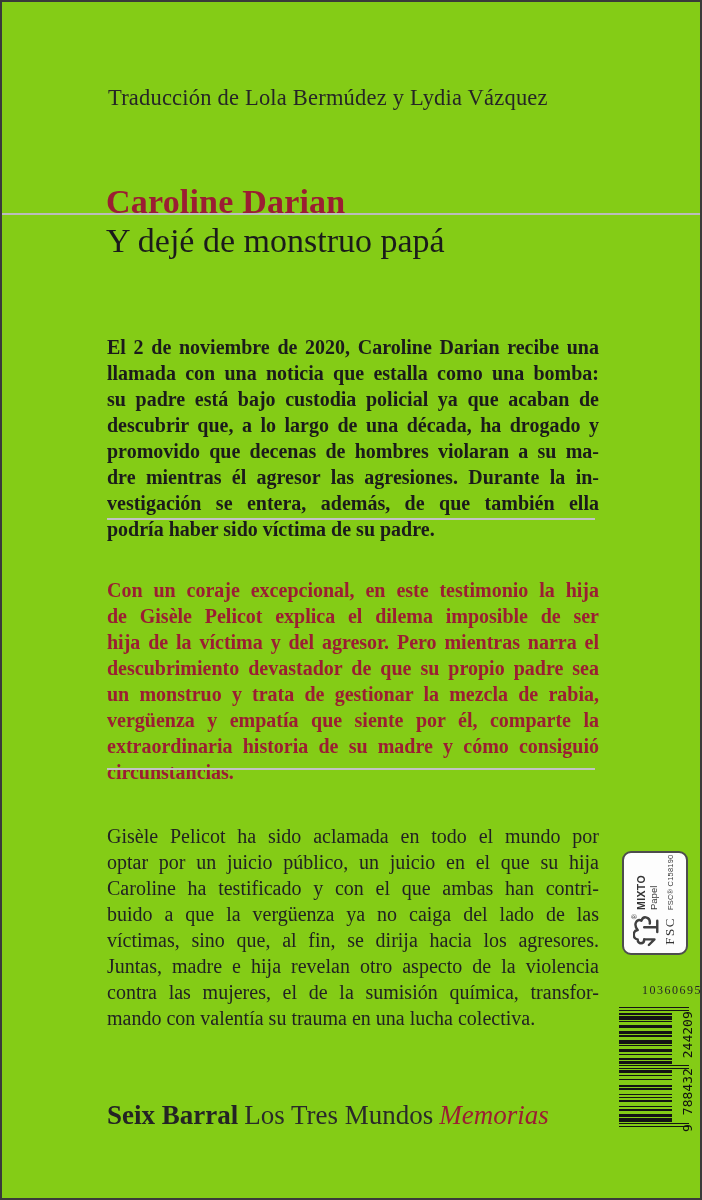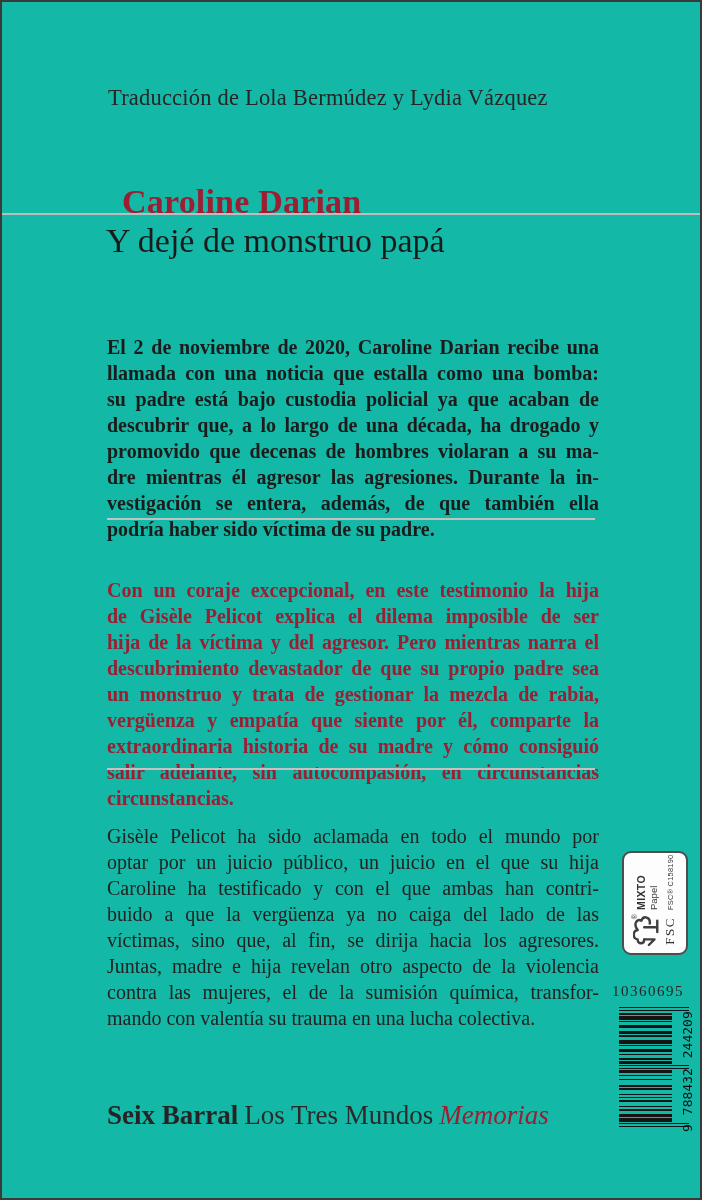--- a/index.html
+++ b/index.html
@@ -1,35 +1,35 @@
 <!DOCTYPE html>
 <html style="--red: #9b1e33; --text: #1f1f1f; --rule: #bcbcbc; --frame: #3a3a3a; --bar: #141414;"><head>
 <meta charset="utf-8">
 <style>
   html,body{margin:0;padding:0;background:#e8e8e8;}
   .cover{
     position:relative;
     width:702px;height:1200px;
     box-sizing:border-box;
-    background:#14b8a6;
+    background:#84cc16;
     border:2px solid var(--frame,#3a3a3a);
     overflow:hidden;
     font-family:"Liberation Serif","DejaVu Serif",serif;
     color:var(--text,#1f1f1f);
   }
   .translator{
     position:absolute;left:106px;top:83px;
     font-size:22.5px;letter-spacing:.2px;color:#262626;
   }
   .rule-full{
     position:absolute;left:0;right:0;top:211px;height:2px;
     background:var(--rule,#bcbcbc);z-index:1;
   }
   .author{
-    position:absolute;left:120px;top:183px;z-index:2;
+    position:absolute;left:104px;top:183px;z-index:2;
     font-size:34px;font-weight:bold;color:var(--red,#9b1e33);
     line-height:34px;letter-spacing:.2px;
   }
   .book-title{
     position:absolute;left:104px;top:221px;z-index:2;
     font-size:34px;color:#1b1b1b;line-height:36px;
   }
   .para{position:absolute;left:105px;width:492px;font-size:20px;margin-top:44px;}
   .para .jline{
     height:26px;line-height:26px;overflow:hidden;
@@ -64,21 +64,21 @@
   .fsc-left{position:relative;width:42px;display:flex;flex-direction:column;align-items:center;}
   .fsc-reg{position:absolute;top:-2px;right:0;font-size:7px;color:#3c3c3c;}
   .fsc-word{font-family:"Liberation Serif",serif;font-size:13px;letter-spacing:1.5px;margin-top:1px;color:#333;}
   .fsc-right{flex:1;display:flex;flex-direction:column;justify-content:center;padding-left:4px;}
   .fsc-type{font-size:10.5px;font-weight:bold;letter-spacing:.4px;color:#333;}
   .fsc-mat{font-size:9.5px;margin-top:1px;color:#3a3a3a;}
   .fsc-lic{font-size:7.5px;margin-top:7px;letter-spacing:.2px;color:#3a3a3a;white-space:nowrap;}
 
   .print-code{
     position:absolute;left:610px;top:981px;width:90px;
-    text-align:left;font-size:15px;letter-spacing:1.5px;color:#262626;
+    text-align:right;font-size:12px;letter-spacing:1.5px;color:#262626;
   }
 
   
   .barcode{
     position:absolute;left:590px;top:1027px;width:128px;height:78px;
     transform:rotate(-90deg);background:transparent;
   }
   .bc-bars{position:absolute;left:5px;top:2px;width:120px;height:70px;}
   .bc-bars rect{fill:var(--bar,#141414);}
   .bc-digits{
@@ -117,21 +117,20 @@
   <div class="rule-col rule-1"></div>
 
   <div class="para red p-blurb">
       <div class="jline">Con un coraje excepcional, en este testimonio la hija</div>
       <div class="jline">de Gisèle Pelicot explica el dilema imposible de ser</div>
       <div class="jline">hija de la víctima y del agresor. Pero mientras narra el</div>
       <div class="jline">descubrimiento devastador de que su propio padre sea</div>
       <div class="jline">un monstruo y trata de gestionar la mezcla de rabia,</div>
       <div class="jline">vergüenza y empatía que siente por él, comparte la</div>
       <div class="jline">extraordinaria historia de su madre y cómo consiguió</div>
-      <div class="jline">salir adelante, sin autocompasión, en circunstancias</div>
       <div class="jline last">circunstancias.</div>
     </div>
 
   <div class="rule-col rule-2"></div>
 
   <div class="para plain p-acclaim">
       <div class="jline">Gisèle Pelicot ha sido aclamada en todo el mundo por</div>
       <div class="jline">optar por un juicio público, un juicio en el que su hija</div>
       <div class="jline">Caroline ha testificado y con el que ambas han contri-</div>
       <div class="jline">buido a que la vergüenza ya no caiga del lado de las</div>

